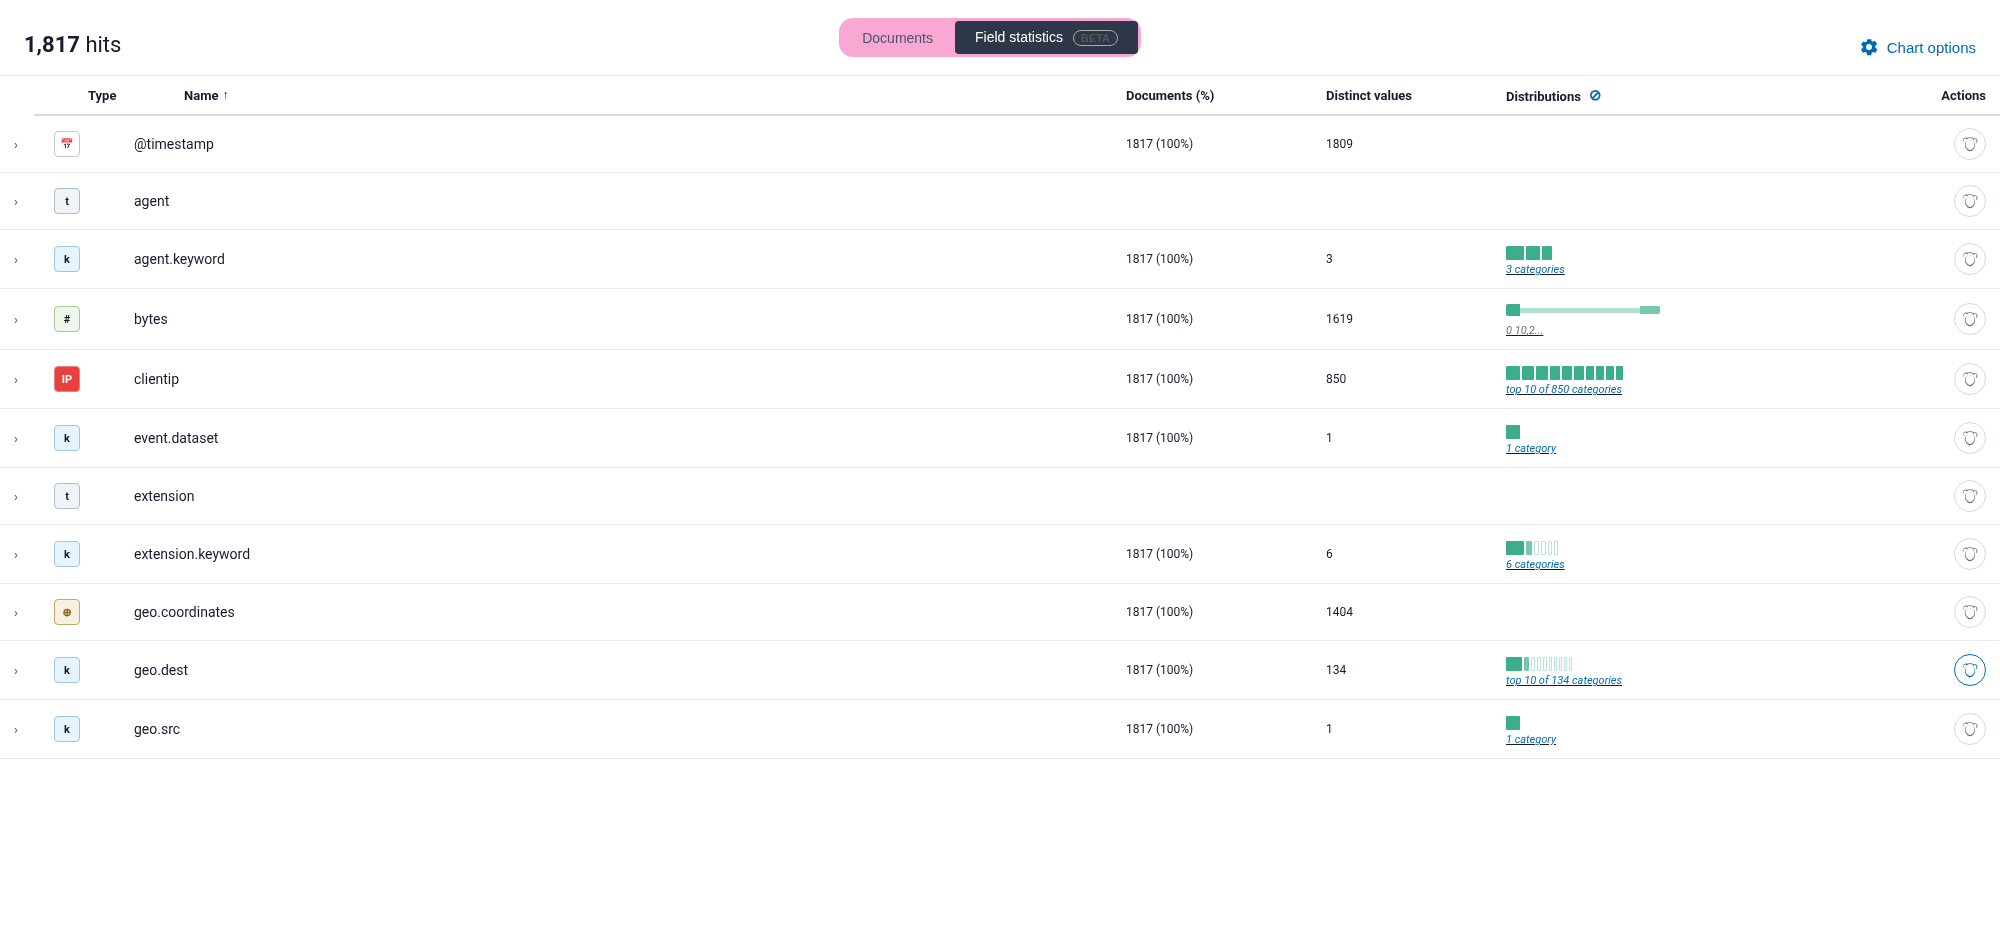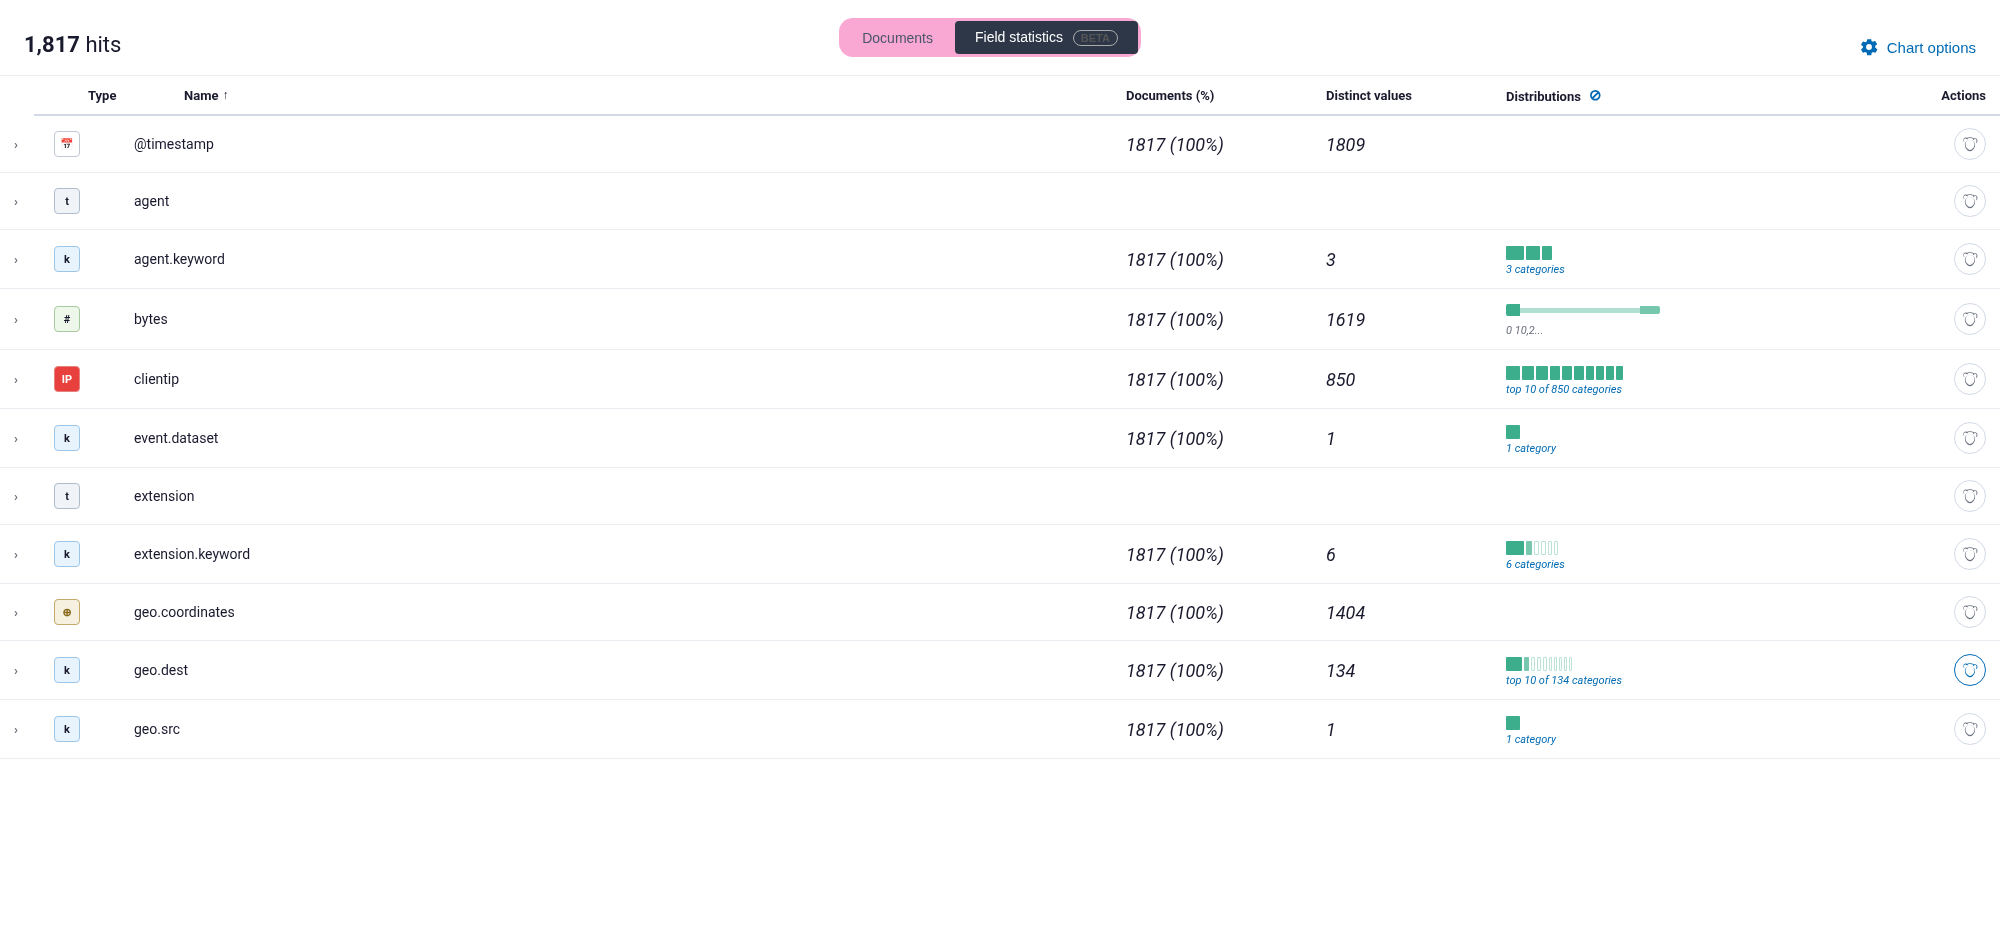--- a/index.html
+++ b/index.html
@@ -131,28 +131,28 @@
     .type-text { border-color: #b0bcca; background: #f0f4f8; color: #1a1a2e; }
     .type-keyword { border-color: #9dc5e8; background: #e8f4fd; color: #1a1a2e; }
     .type-number { border-color: #a8c89e; background: #edf7ea; color: #1a1a2e; }
     .type-ip { border-color: #e88080; background: #e8403c; color: #fff; border-radius: 4px; }
     .type-geo { border-color: #c5aa6a; background: #f5f0e0; color: #8a6a1a; }
     .field-name {
       font-size: 14px;
       color: #1a1a2e;
     }
     .doc-pct, .distinct-val {
-      font-size: 18px;
+      font-size: 12px;
       color: #1a1a2e;
-      font-style: italic;
     }
     .distribution-cell {
       display: flex;
       flex-direction: column;
       gap: 3px;
+      text-decoration: underline;
     }
     .dist-bars {
       display: flex;
       gap: 2px;
       align-items: flex-end;
       height: 18px;
     }
     .dist-bar {
       height: 14px;
       background: #3dae8b;

